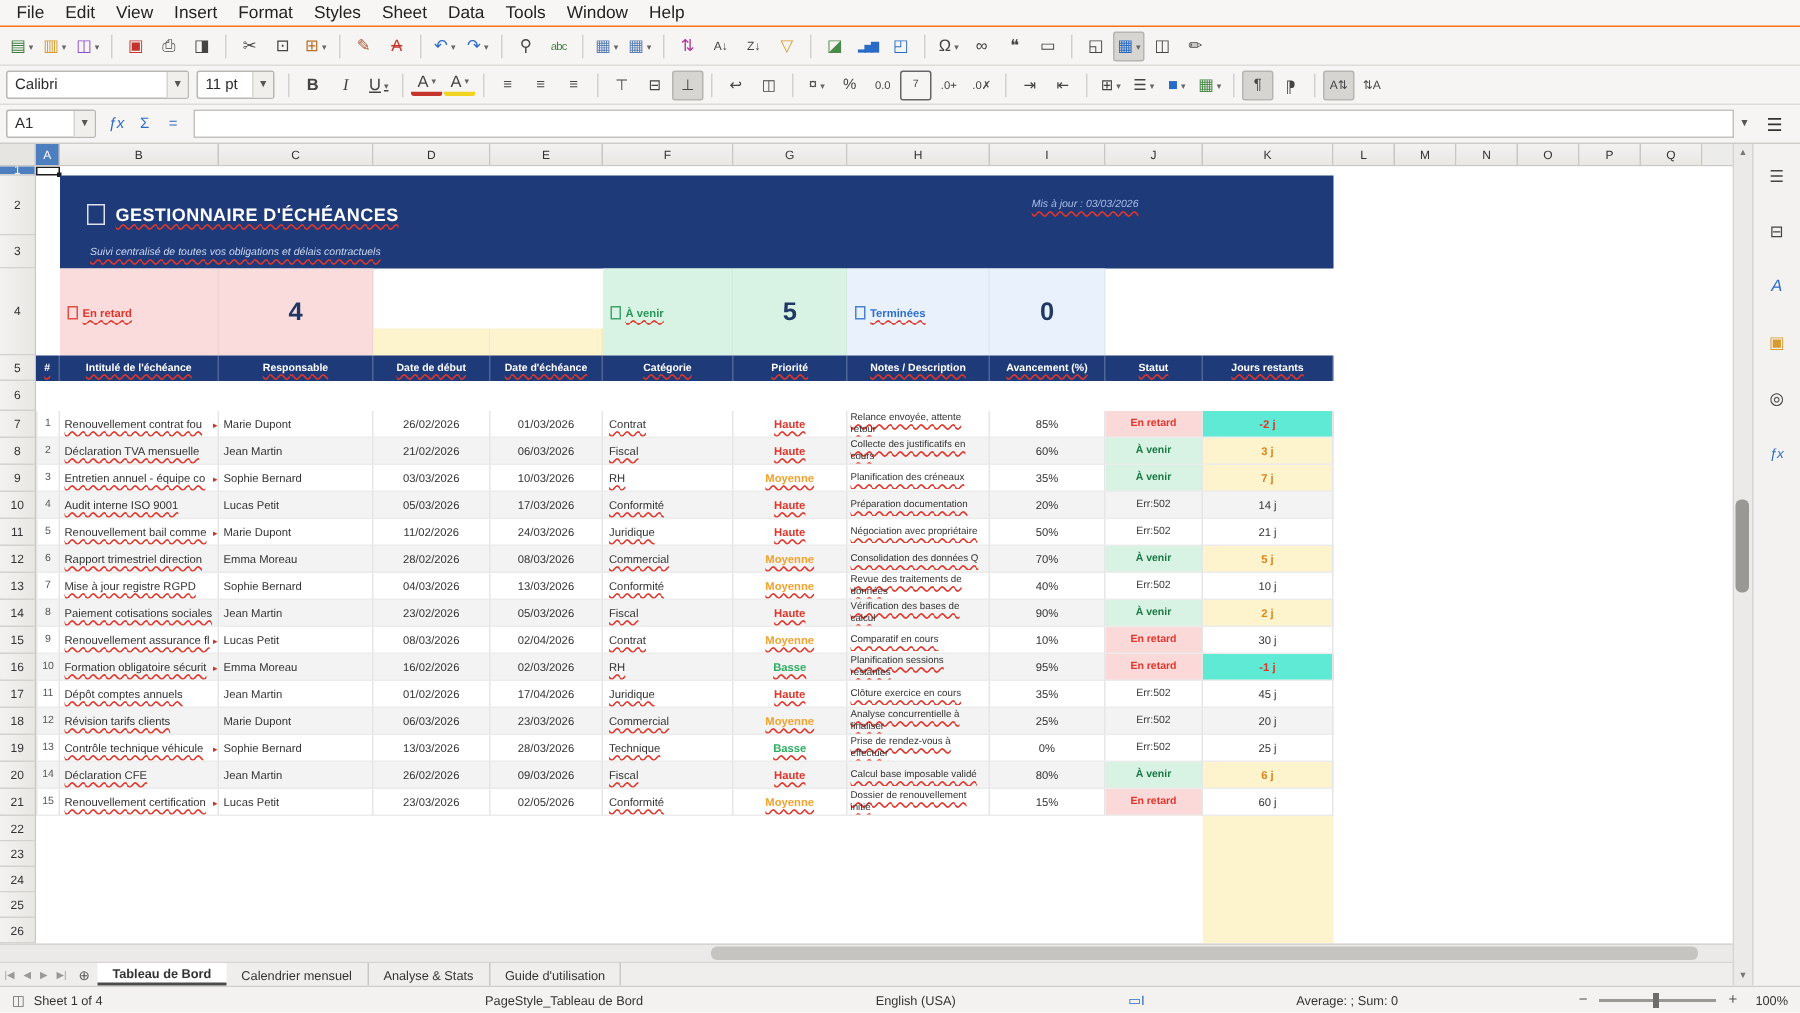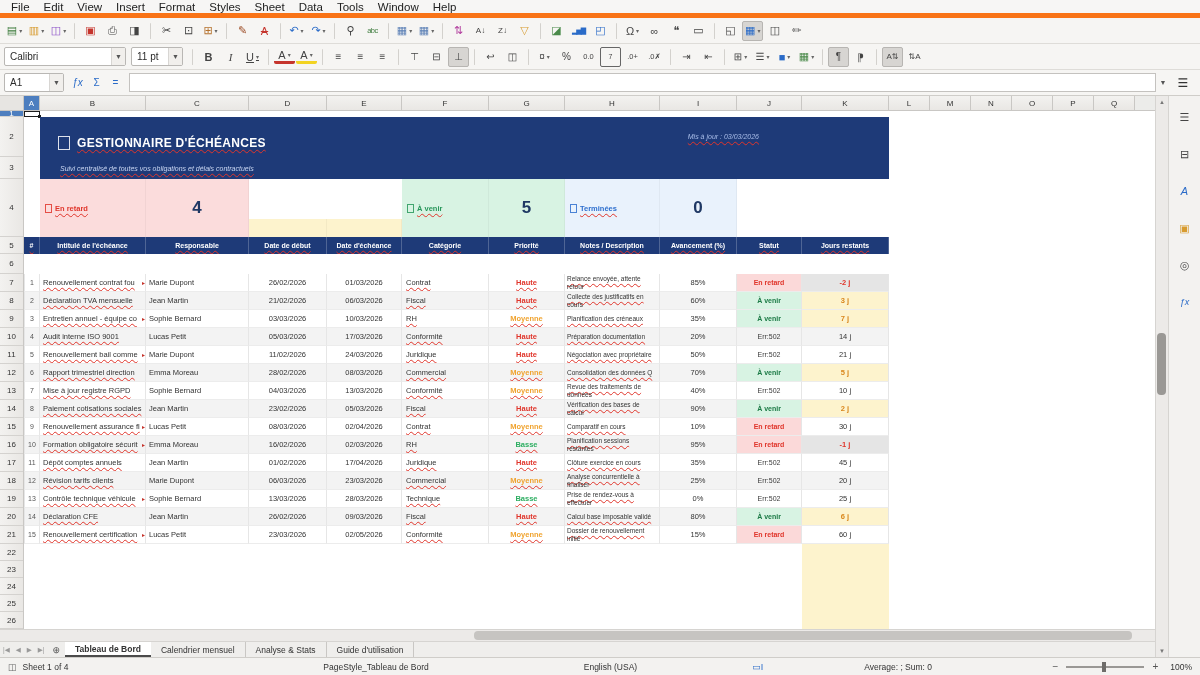--- a/index.html
+++ b/index.html
@@ -1,20 +1,20 @@
 <!DOCTYPE html>
 <html><head>
 <meta charset="utf-8">
 <style>
   * { box-sizing: border-box; margin: 0; padding: 0; }
   html,body { width:1200px; height:675px; overflow:hidden; }
   body { font-family:"Liberation Sans", sans-serif; background:#f6f5f3; color:#2b2b2b; }
 
   
-  .menubar { height:18px; display:flex; align-items:center; padding-left:4px; background:#f7f6f5; border-bottom:5px solid #f97316; }
+  .menubar { height:18px; display:flex; align-items:center; padding-left:4px; background:#f7f6f5; border-bottom:1px solid #f97316; }
   .menuitem { font-size:11.5px; padding:1px 7px; color:#222; cursor:default; }
 
   .tbrow { height:26px; display:flex; align-items:center; padding:0 4px; background:#f6f5f3; border-bottom:1px solid #dedcd8; gap:1px; }
   .tbtn { min-width:21px; height:20px; display:inline-flex; align-items:center; justify-content:center; font-size:11px; color:#444; border-radius:2px; padding:0 2px; white-space:nowrap; }
   .tbtn[data-dd="true"]::after { content:"▾"; font-size:6px; color:#666; margin-left:2px; }
   .tbtn[data-active="true"] { background:#d7d5d2; border:1px solid #b7b5b2; }
   .tbtn.tsep { min-width:1px; width:1px; height:16px; background:#d3d1cd; padding:0; margin:0 4px; border:none; }
 
   .combo { height:19px; background:#fff; border:1px solid #b9b7b4; display:flex; align-items:center; font-size:10px; padding-left:5px; margin-right:4px; border-radius:2px; }
   .combo .dd { margin-left:auto; width:14px; height:100%; display:flex; align-items:center; justify-content:center; font-size:7px; color:#555; border-left:1px solid #d8d6d3; background:#f1efec; }
@@ -105,21 +105,21 @@
   .c-pri   { width:76px; justify-content:center; font-weight:bold; }
   .c-pri[data-k="h"]{ color:#e0352b; } .c-pri[data-k="m"]{ color:#f0a32f; } .c-pri[data-k="l"]{ color:#2eae62; }
   .c-notes { width:95px; padding:0 2px; font-size:6.5px; line-height:1.1; }
   .c-notes span{ display:block; }
   .c-prog  { width:77px; justify-content:center; }
   .c-stat  { width:65px; justify-content:center; font-size:7px; }
   .c-stat[data-k="late"]{ background:#fbd9d9; color:#e0352b; font-weight:bold; }
   .c-stat[data-k="up"]{ background:#d8f3e3; color:#1b7a45; font-weight:bold; }
   .c-stat[data-k="err"]{ color:#3b3b3b; }
   .c-days  { width:87px; justify-content:center; }
-  .c-days[data-k="late"]{ background:#e5e5e5; color:#e0352b; font-weight:bold; }
+  .c-days[data-k="late"]{ background:#5eead4; color:#e0352b; font-weight:bold; }
   .c-days[data-k="soon"]{ background:#fdf3cd; color:#d9861c; font-weight:bold; }
 
   .yblock { position:absolute; left:778px; top:433px; width:87px; height:85px; background:#fdf3cd; }
 
   .msp { text-decoration-line:underline; text-decoration-style:wavy; text-decoration-color:#e0352b; text-decoration-thickness:1px; text-underline-offset:1.5px; }
 
   
   .hscroll { height:12px; background:#eceae8; border-top:1px solid #d6d4d1; position:relative; }
   .hthumb { position:absolute; left:41%; width:57%; top:1px; height:9px; background:#c6c4c1; border-radius:4px; }
   .vscroll { width:13px; background:#eceae8; border-left:1px solid #d6d4d1; display:flex; flex-direction:column; align-items:center; }

